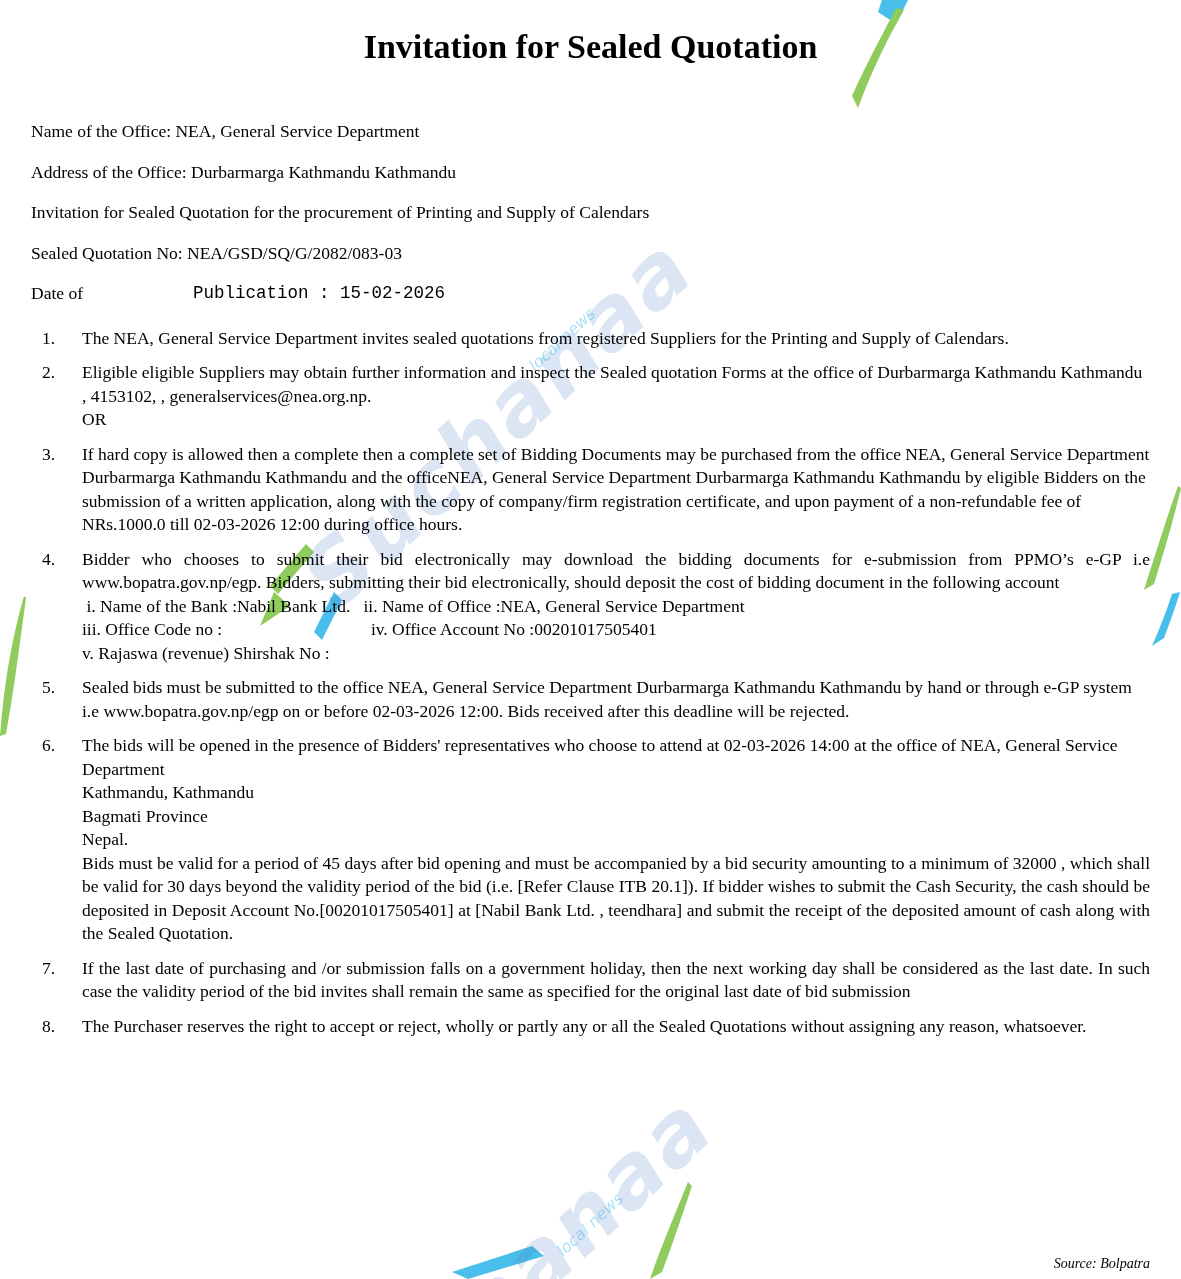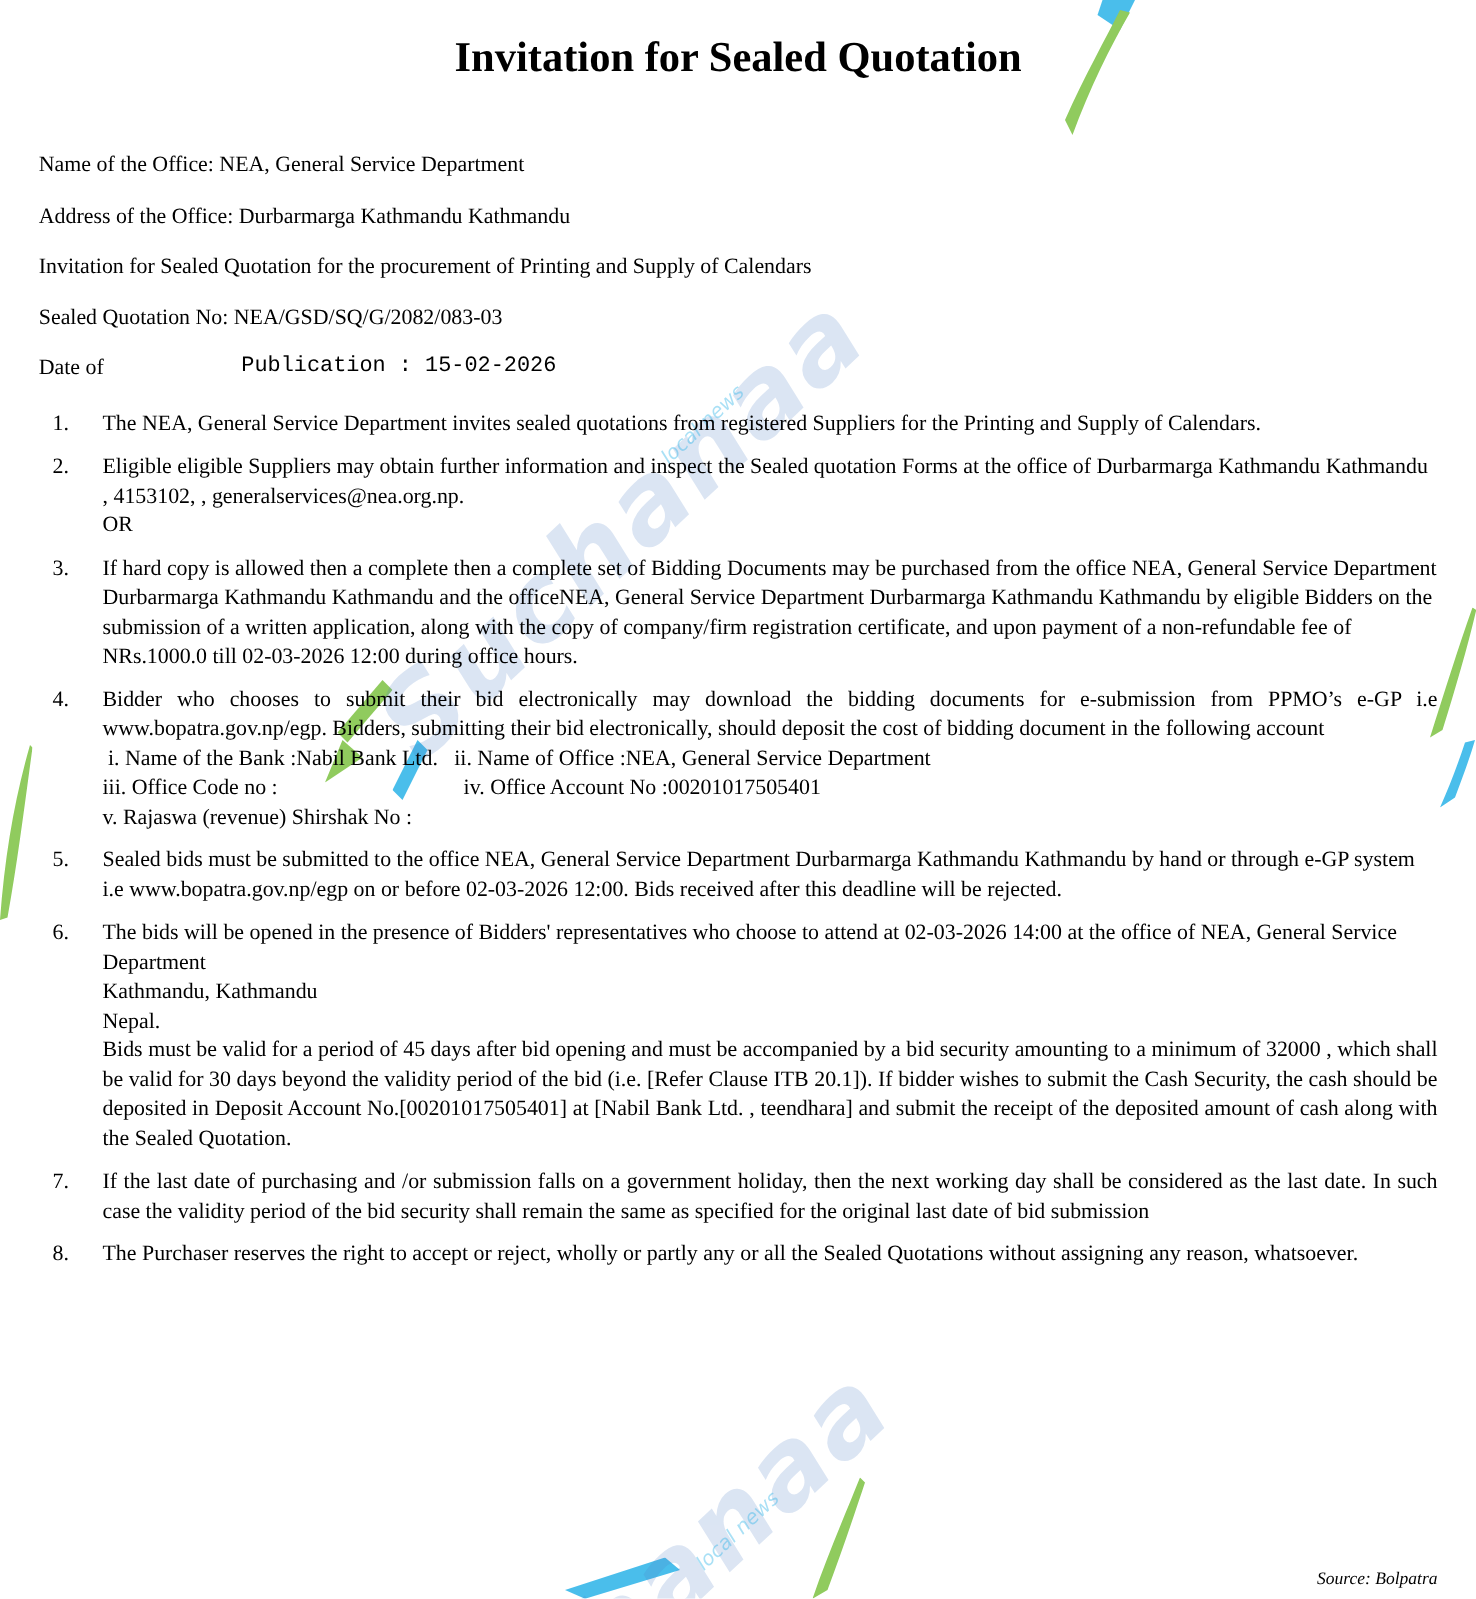--- a/index.html
+++ b/index.html
@@ -150,28 +150,29 @@
           <div class="num">5.</div>
           <div class="item-body">
             <div class="block">Sealed bids must be submitted to the office NEA, General Service Department Durbarmarga Kathmandu Kathmandu by hand or through e-GP system i.e www.bopatra.gov.np/egp on or before 02-03-2026 12:00. Bids received after this deadline will be rejected.</div>
           </div>
         </div>
         <div class="list-item">
           <div class="num">6.</div>
           <div class="item-body">
             <div class="block">The bids will be opened in the presence of Bidders' representatives who choose to attend at 02-03-2026 14:00 at the office of NEA, General Service Department</div>
             <div class="block">Kathmandu, Kathmandu</div>
+            <div class="block">Bagmati Province</div>
             <div class="block">Nepal.</div>
             <div class="block justify">Bids must be valid for a period of 45 days after bid opening and must be accompanied by a bid security amounting to a minimum of 32000 , which shall be valid for 30 days beyond the validity period of the bid (i.e. [Refer Clause ITB 20.1]). If bidder wishes to submit the Cash Security, the cash should be deposited in Deposit Account No.[00201017505401] at [Nabil Bank Ltd. , teendhara] and submit the receipt of the deposited amount of cash along with the Sealed Quotation.</div>
           </div>
         </div>
         <div class="list-item">
           <div class="num">7.</div>
           <div class="item-body">
-            <div class="block justify">If the last date of purchasing and /or submission falls on a government holiday, then the next working day shall be considered as the last date. In such case the validity period of the bid security shall remain the same as specified for the original last date of bid submission</div>
+            <div class="block justify">If the last date of purchasing and /or submission falls on a government holiday, then the next working day shall be considered as the last date. In such case the validity period of the bid invites shall remain the same as specified for the original last date of bid submission</div>
           </div>
         </div>
         <div class="list-item">
           <div class="num">8.</div>
           <div class="item-body">
             <div class="block">The Purchaser reserves the right to accept or reject, wholly or partly any or all the Sealed Quotations without assigning any reason, whatsoever.</div>
           </div>
         </div>
       </div>
   </div>

